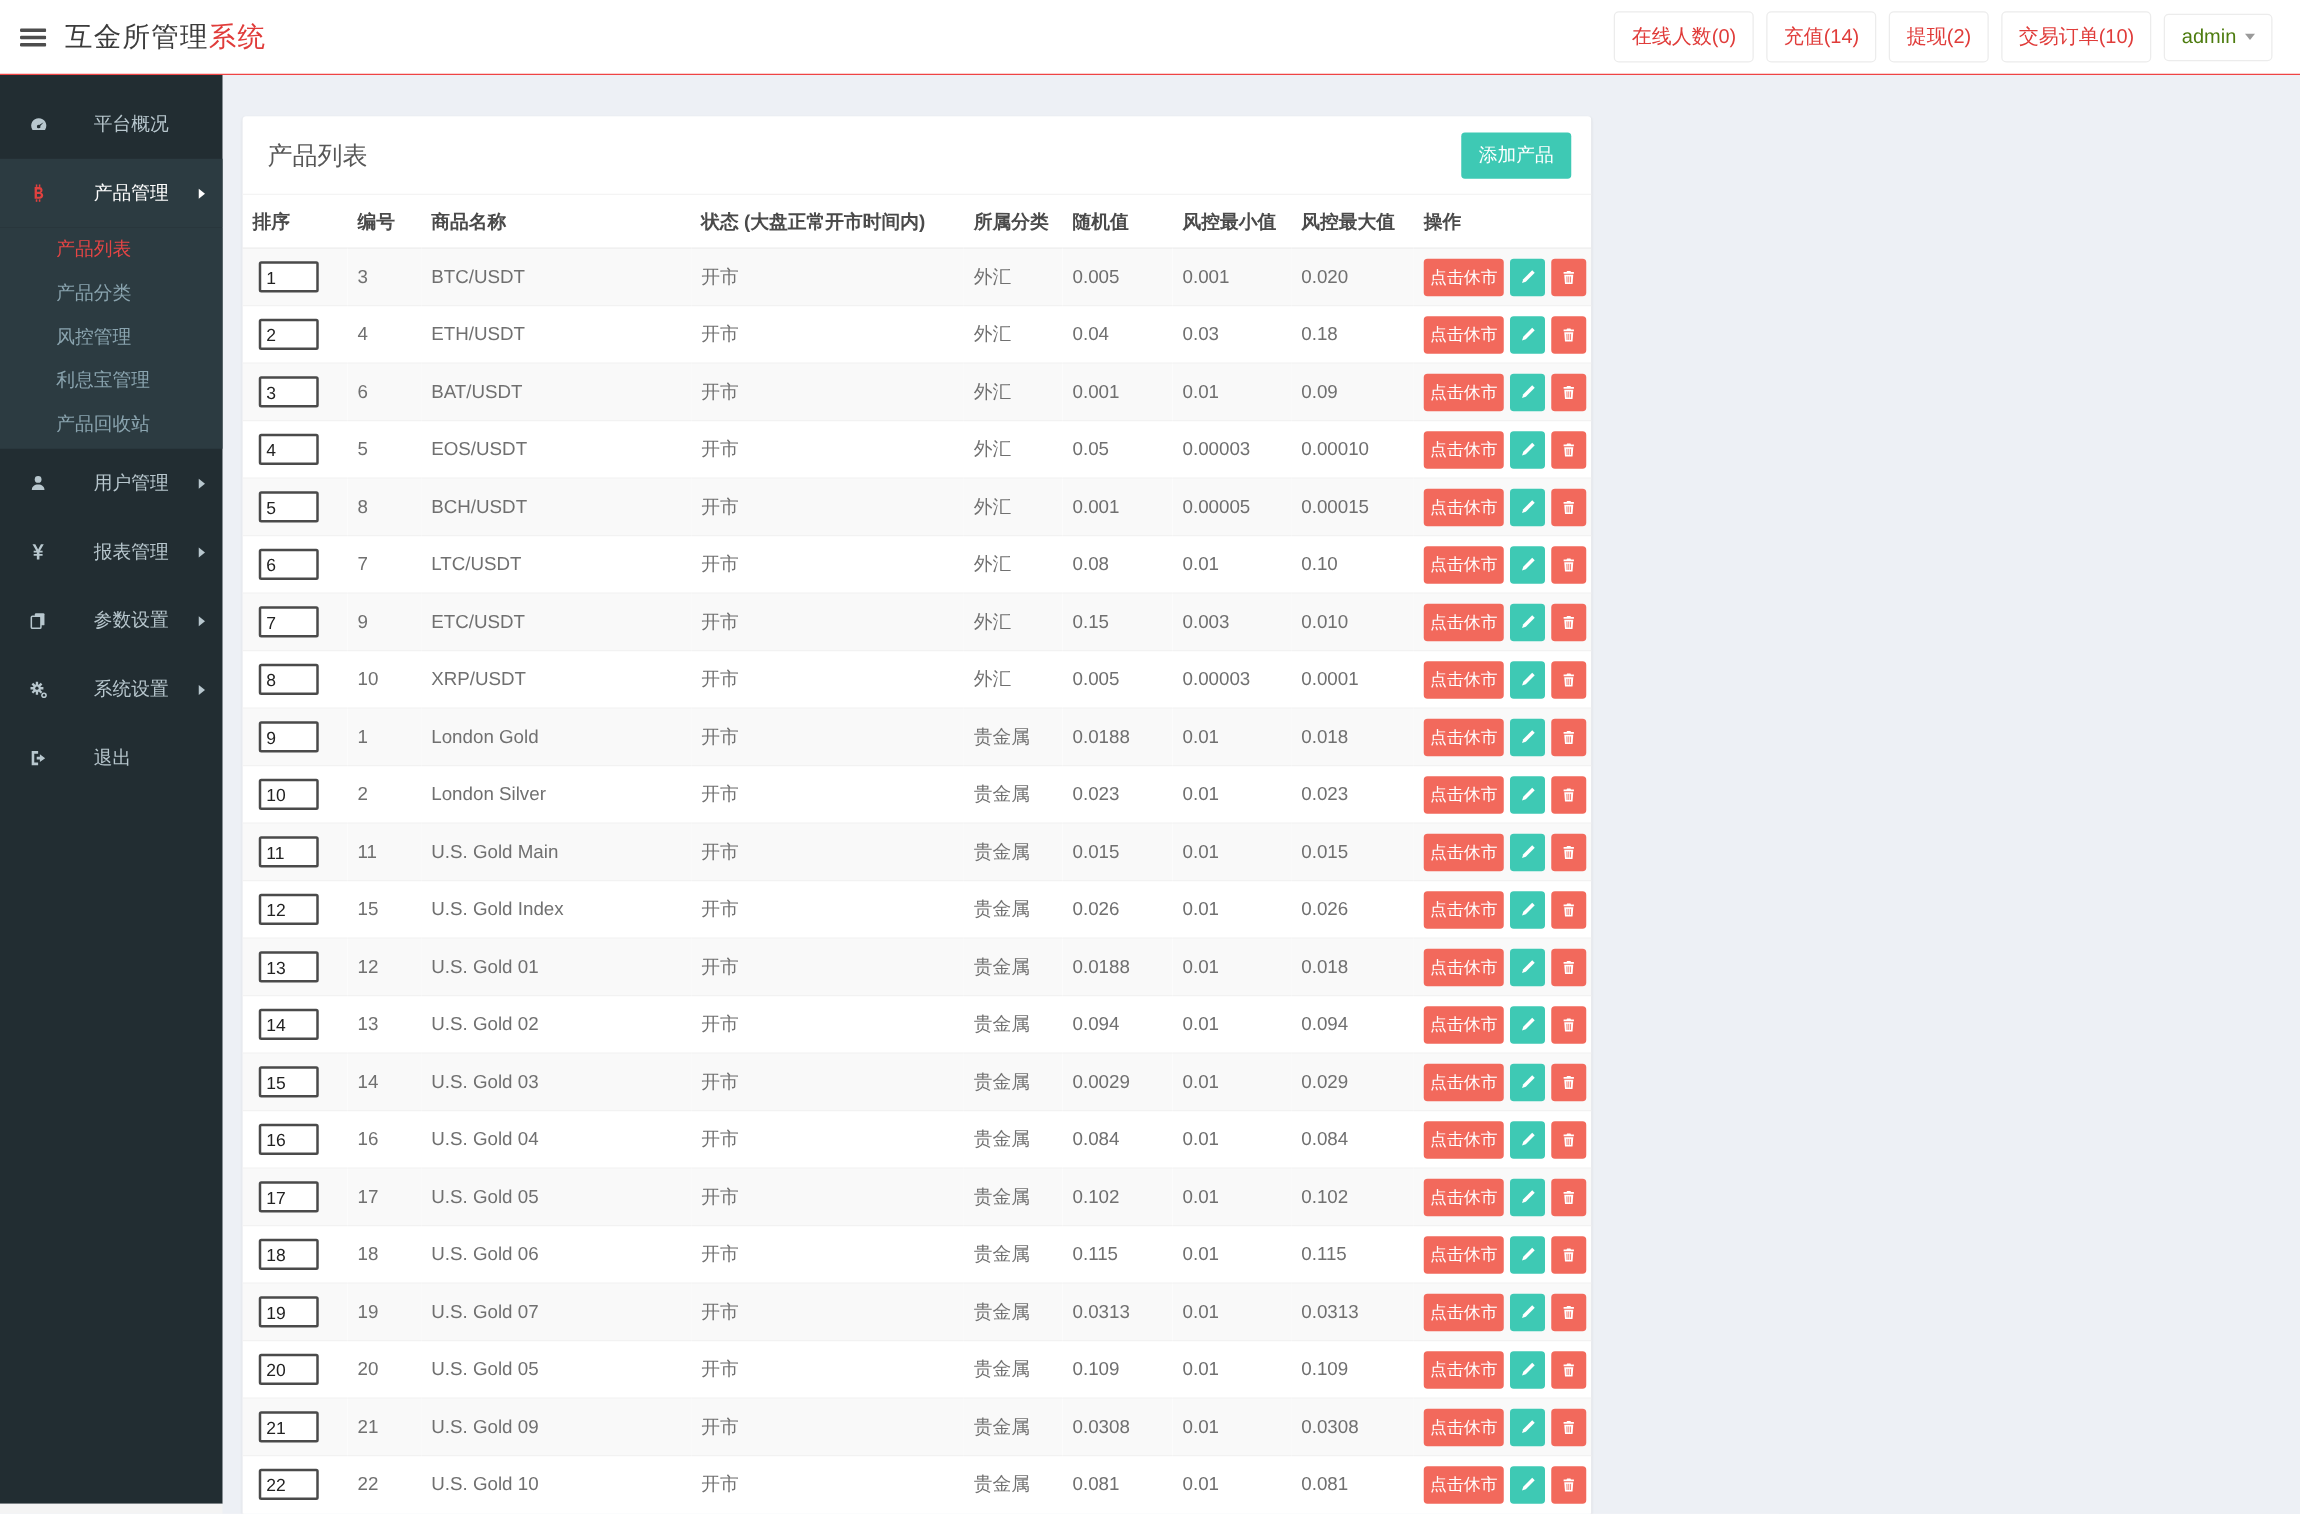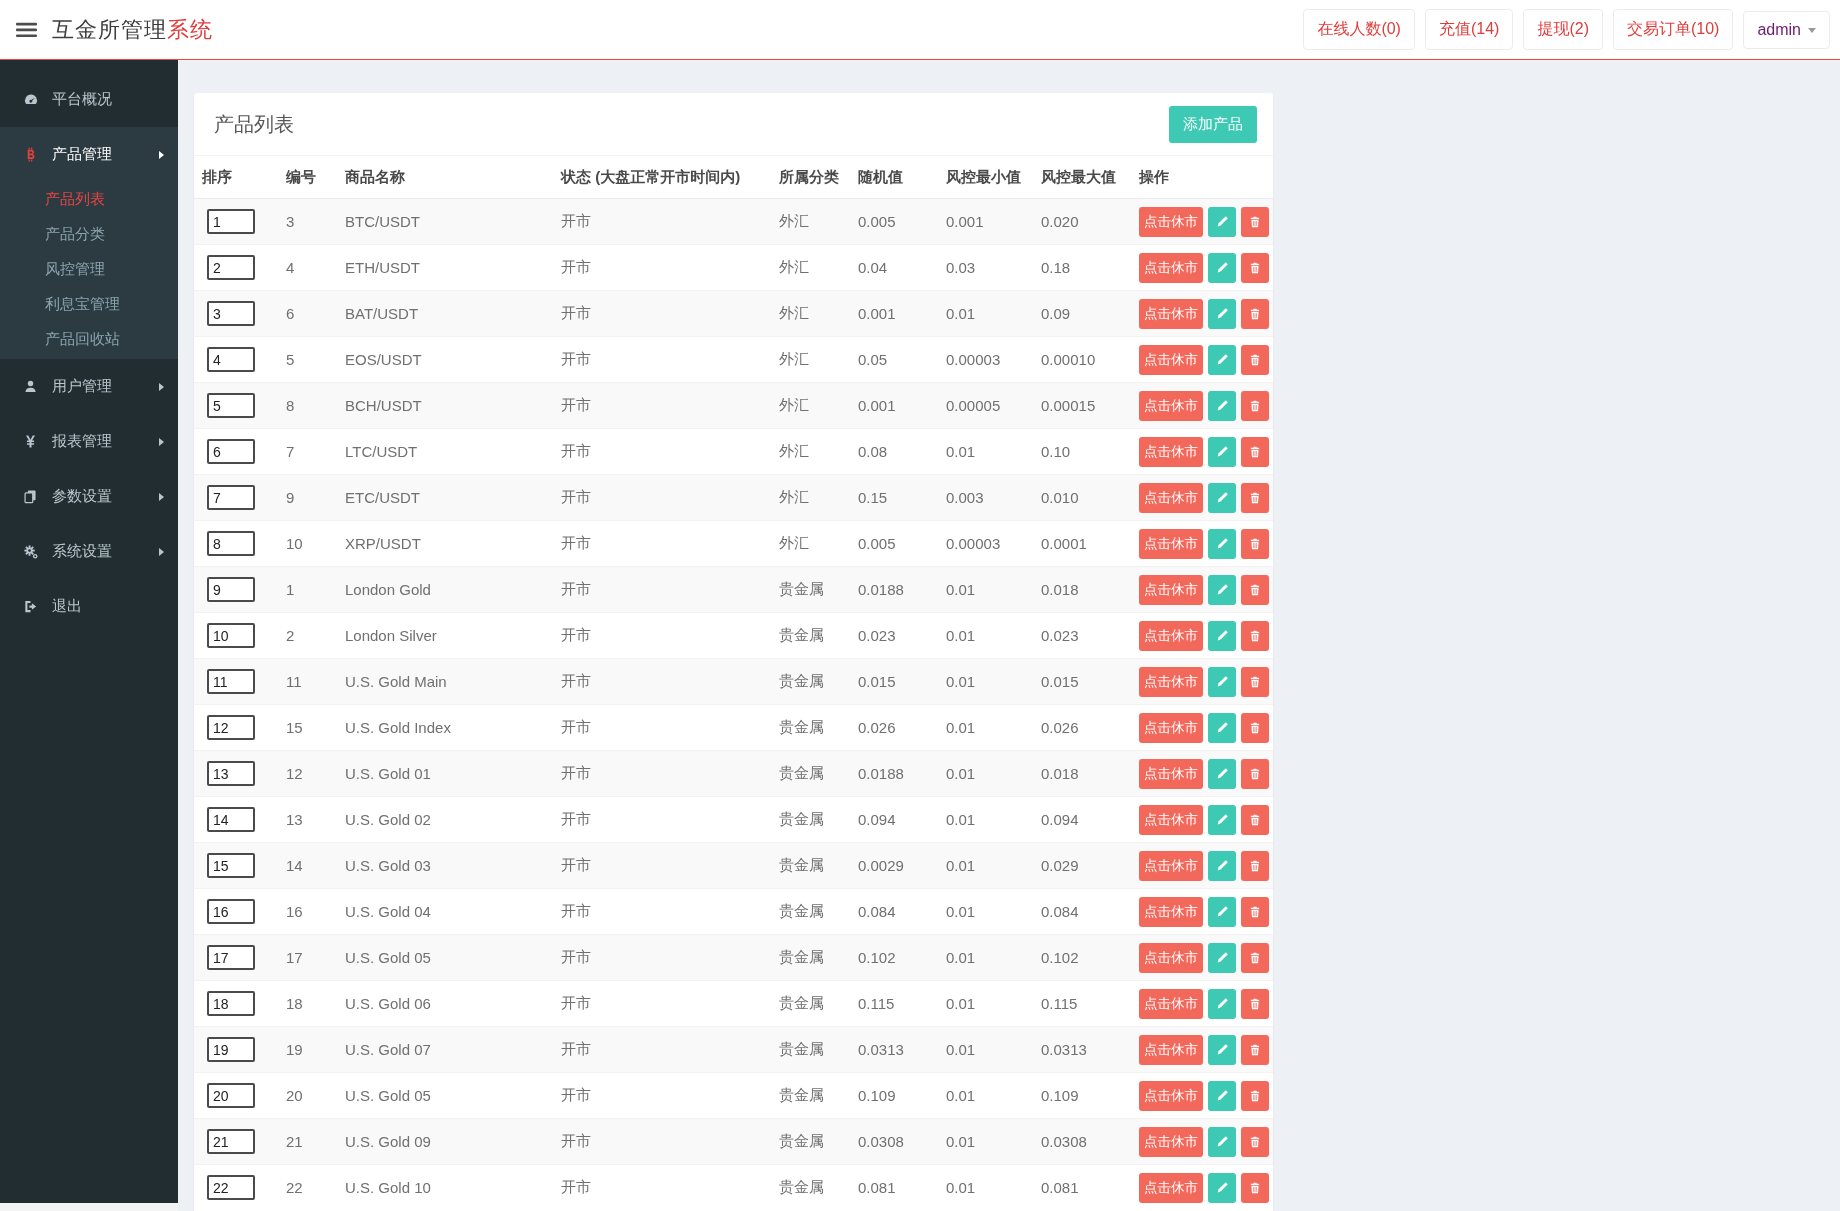--- a/index.html
+++ b/index.html
@@ -9,34 +9,34 @@
     font-family:"Liberation Sans","DejaVu Sans",sans-serif;
   }
   
   .topbar{
     position:absolute;top:0;left:0;width:1840px;height:59px;background:#fff;
     border-bottom:1px solid #ef4444;display:flex;align-items:center;z-index:6;
   }
   .hamburger{margin-left:16px;cursor:pointer;display:flex;align-items:center;}
   .brand{margin-left:15px;font-size:22px;color:#3c3c3c;letter-spacing:1px;white-space:nowrap;}
   .brand .accent{color:#e03c3a;}
-  .top-nav{margin-left:auto;margin-right:10px;display:flex;align-items:center;gap:10px;}
+  .top-nav{margin-left:auto;margin-right:22px;display:flex;align-items:center;gap:10px;}
   .tbtn{
     border:1px solid #ececec;background:#fff;color:#e03c3a;font-size:16px;
     padding:9px 13px;border-radius:4px;cursor:pointer;font-family:inherit;white-space:nowrap;
   }
-  .tbtn.user{color:#701a75;text-align:right;}
+  .tbtn.user{color:#4d7c0f;text-align:right;}
   .caret{display:inline-block;margin-left:7px;vertical-align:middle;
     border-top:5px solid #9a9a9a;border-left:4px solid transparent;border-right:4px solid transparent;}
   
   .sidebar{position:absolute;top:59px;left:0;width:178px;height:1144px;background:#222d32;z-index:5;}
   .sidebar nav{padding-top:13px;}
   .side-item{
     height:55px;display:flex;align-items:center;padding:0 14px 0 21px;
-    color:#b8c7ce;font-size:15px;cursor:pointer;
+    color:#b8c7ce;font-size:15px;cursor:pointer;gap:23px;
   }
   .sicon{width:19px;margin-right:12px;display:flex;justify-content:center;align-items:center;color:#b8c7ce;}
   .side-group.active > .side-item{background:#2c3b41;color:#fff;}
   .side-group.active .sicon.bitcoin{color:#e0413f;}
   .submenu{background:#2c3b41;padding-bottom:2px;}
   .sub-item{height:35px;display:flex;align-items:center;padding-left:45px;color:#8aa4af;font-size:15px;cursor:pointer;}
   .sub-item.active{color:#e64545;}
   .arrow-right{margin-left:auto;width:0;height:0;
     border-left:5px solid #b8c7ce;border-top:4.5px solid transparent;border-bottom:4.5px solid transparent;}
   .side-group.active .arrow-right{border-left-color:#fff;}

